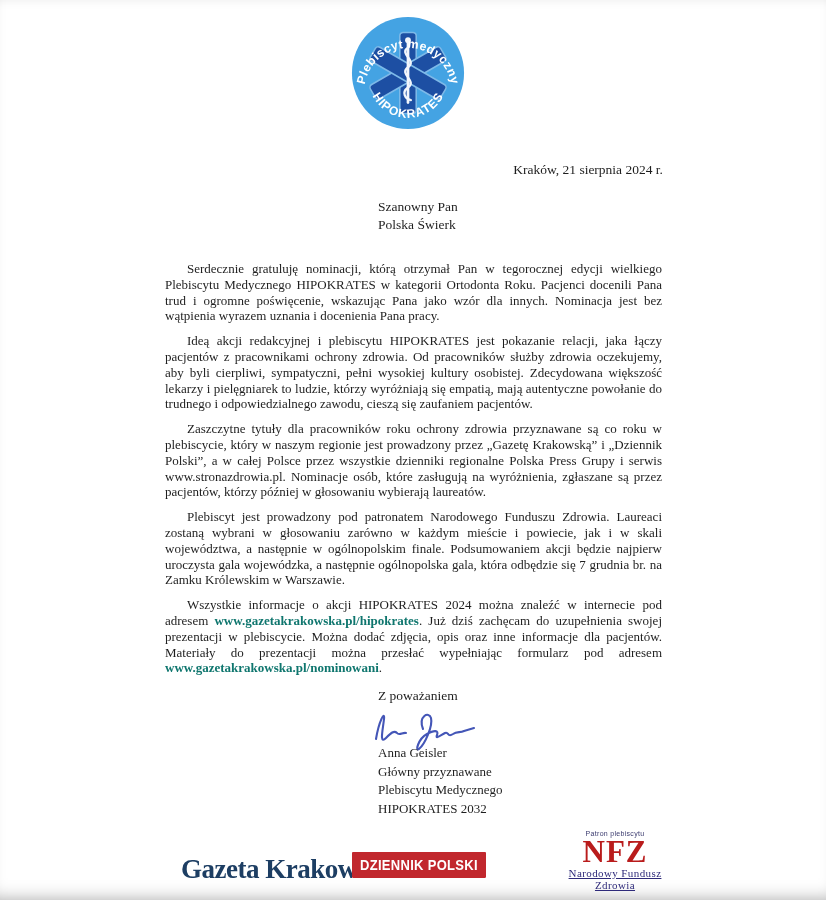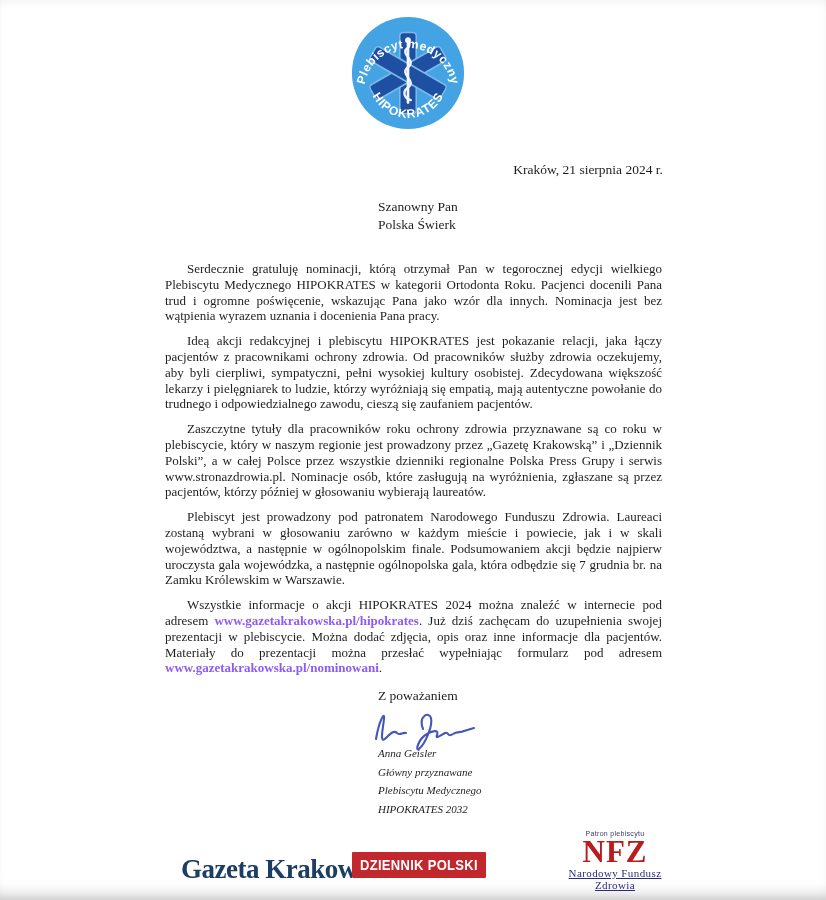--- a/index.html
+++ b/index.html
@@ -14,25 +14,25 @@
     box-shadow:inset 0 -14px 18px -14px rgba(0,0,0,.35), inset 0 10px 14px -14px rgba(0,0,0,.15);
   }
   
   .logo{position:absolute;left:350px;top:15px;width:116px;height:116px;}
   
   .dateline{position:absolute;top:162px;right:163px;font-size:13.5px;}
   .recipient{position:absolute;left:378px;top:198px;font-size:13.5px;line-height:18px;}
   
   .body{position:absolute;left:165px;top:242px;width:497px;font-size:13px;line-height:15.8px;text-align:justify;margin-top:19px;}
   .body p{margin:0 0 9px 0;text-indent:22px;}
-  .body a{color:#8b5cf6;font-weight:bold;text-decoration:none;}
+  .body a{color:#0f766e;font-weight:bold;text-decoration:none;}
   
   .closing-val{position:absolute;left:378px;top:688px;font-size:13.5px;}
   .signature{position:absolute;left:370px;top:703px;width:118px;height:48px;}
-  .signer{position:absolute;left:378px;top:744px;font-size:11px;line-height:18.5px;font-style:italic;}
+  .signer{position:absolute;left:378px;top:744px;font-size:13px;line-height:18.5px;}
   
   .gazeta{
     position:absolute;left:181px;top:854px;
     font-family:"Liberation Serif", serif;font-weight:bold;
     font-size:27px;letter-spacing:-0.5px;color:#1d3e63;
   }
   .dziennik{
     position:absolute;left:352px;top:852px;
     background:#c1272d;color:#ffffff;
     font-family:"Liberation Sans", sans-serif;font-weight:bold;

